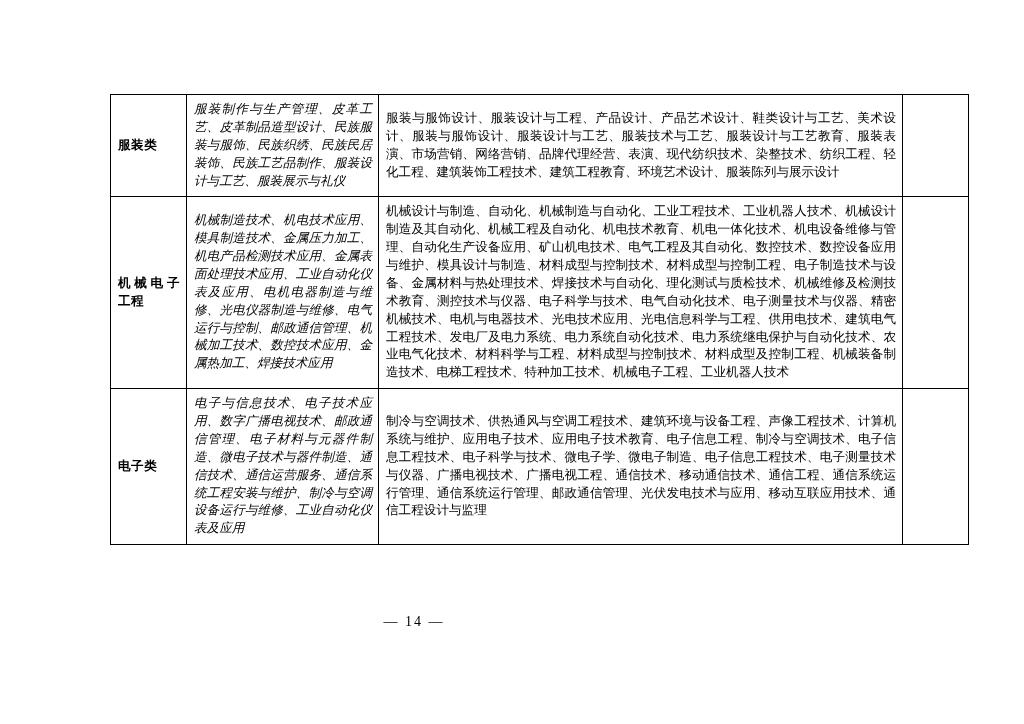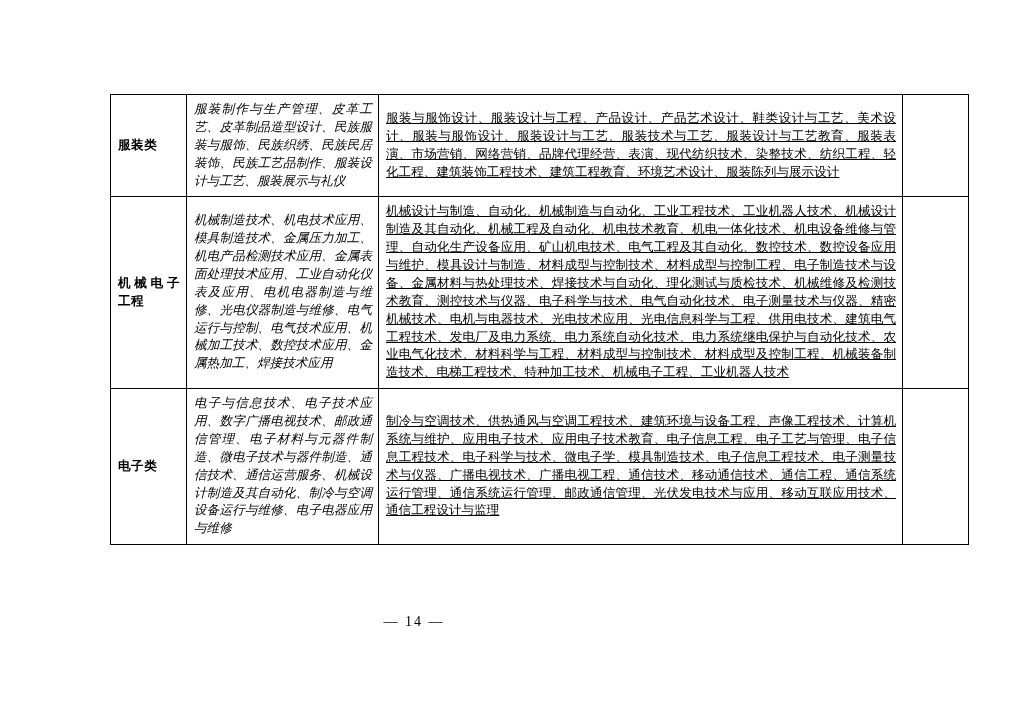--- a/index.html
+++ b/index.html
@@ -51,21 +51,20 @@
     margin-left: 36px;
   }
   .col-mid {
     width: 178px;
     line-height: 1.52;
     font-style: italic;
   }
   .col-main {
     width: 510px;
     line-height: 1.52;
-    text-decoration: underline;
   }
   .col-last {
     width: 52px;
   }
   .cat-text {
     display: block;
   }
   .page-number {
     position: absolute;
     left: 0;
@@ -89,30 +88,30 @@
           <span class="cat-text">服装类</span>
         </td>
         <td class="col-mid">服装制作与生产管理、皮革工艺、皮革制品造型设计、民族服装与服饰、民族织绣、民族民居装饰、民族工艺品制作、服装设计与工艺、服装展示与礼仪</td>
         <td class="col-main">服装与服饰设计、服装设计与工程、产品设计、产品艺术设计、鞋类设计与工艺、美术设计、服装与服饰设计、服装设计与工艺、服装技术与工艺、服装设计与工艺教育、服装表演、市场营销、网络营销、品牌代理经营、表演、现代纺织技术、染整技术、纺织工程、轻化工程、建筑装饰工程技术、建筑工程教育、环境艺术设计、服装陈列与展示设计</td>
         <td class="col-last"></td>
       </tr>
       <tr>
         <td class="col-cat">
           <span class="cat-text">机械电子工程</span>
         </td>
-        <td class="col-mid">机械制造技术、机电技术应用、模具制造技术、金属压力加工、机电产品检测技术应用、金属表面处理技术应用、工业自动化仪表及应用、电机电器制造与维修、光电仪器制造与维修、电气运行与控制、电气技术应用、机械加工技术、数控技术应用、金属热加工、焊接技术应用</td>
+        <td class="col-mid">机械制造技术、机电技术应用、模具制造技术、金属压力加工、机电产品检测技术应用、金属表面处理技术应用、工业自动化仪表及应用、电机电器制造与维修、光电仪器制造与维修、电气运行与控制、邮政通信管理、机械加工技术、数控技术应用、金属热加工、焊接技术应用</td>
         <td class="col-main">机械设计与制造、自动化、机械制造与自动化、工业工程技术、工业机器人技术、机械设计制造及其自动化、机械工程及自动化、机电技术教育、机电一体化技术、机电设备维修与管理、自动化生产设备应用、矿山机电技术、电气工程及其自动化、数控技术、数控设备应用与维护、模具设计与制造、材料成型与控制技术、材料成型与控制工程、电子制造技术与设备、金属材料与热处理技术、焊接技术与自动化、理化测试与质检技术、机械维修及检测技术教育、测控技术与仪器、电子科学与技术、电气自动化技术、电子测量技术与仪器、精密机械技术、电机与电器技术、光电技术应用、光电信息科学与工程、供用电技术、建筑电气工程技术、发电厂及电力系统、电力系统自动化技术、电力系统继电保护与自动化技术、农业电气化技术、材料科学与工程、材料成型与控制技术、材料成型及控制工程、机械装备制造技术、电梯工程技术、特种加工技术、机械电子工程、工业机器人技术</td>
         <td class="col-last"></td>
       </tr>
       <tr>
         <td class="col-cat">
           <span class="cat-text">电子类</span>
         </td>
-        <td class="col-mid">电子与信息技术、电子技术应用、数字广播电视技术、邮政通信管理、电子材料与元器件制造、微电子技术与器件制造、通信技术、通信运营服务、机械设计制造及其自动化、制冷与空调设备运行与维修、电子电器应用与维修</td>
-        <td class="col-main">制冷与空调技术、供热通风与空调工程技术、建筑环境与设备工程、声像工程技术、计算机系统与维护、应用电子技术、应用电子技术教育、电子信息工程、电子工艺与管理、电子信息工程技术、电子科学与技术、微电子学、模具制造技术、电子信息工程技术、电子测量技术与仪器、广播电视技术、广播电视工程、通信技术、移动通信技术、通信工程、通信系统运行管理、通信系统运行管理、邮政通信管理、光伏发电技术与应用、移动互联应用技术、通信工程设计与监理</td>
+        <td class="col-mid">电子与信息技术、电子技术应用、数字广播电视技术、邮政通信管理、电子材料与元器件制造、微电子技术与器件制造、通信技术、通信运营服务、通信系统工程安装与维护、制冷与空调设备运行与维修、工业自动化仪表及应用</td>
+        <td class="col-main">制冷与空调技术、供热通风与空调工程技术、建筑环境与设备工程、声像工程技术、计算机系统与维护、应用电子技术、应用电子技术教育、电子信息工程、制冷与空调技术、电子信息工程技术、电子科学与技术、微电子学、微电子制造、电子信息工程技术、电子测量技术与仪器、广播电视技术、广播电视工程、通信技术、移动通信技术、通信工程、通信系统运行管理、通信系统运行管理、邮政通信管理、光伏发电技术与应用、移动互联应用技术、通信工程设计与监理</td>
         <td class="col-last"></td>
       </tr>
     </tbody>
   </table>
 
   <div class="page-number">— 14 —</div>
 
 </div>
 
 </body></html>

